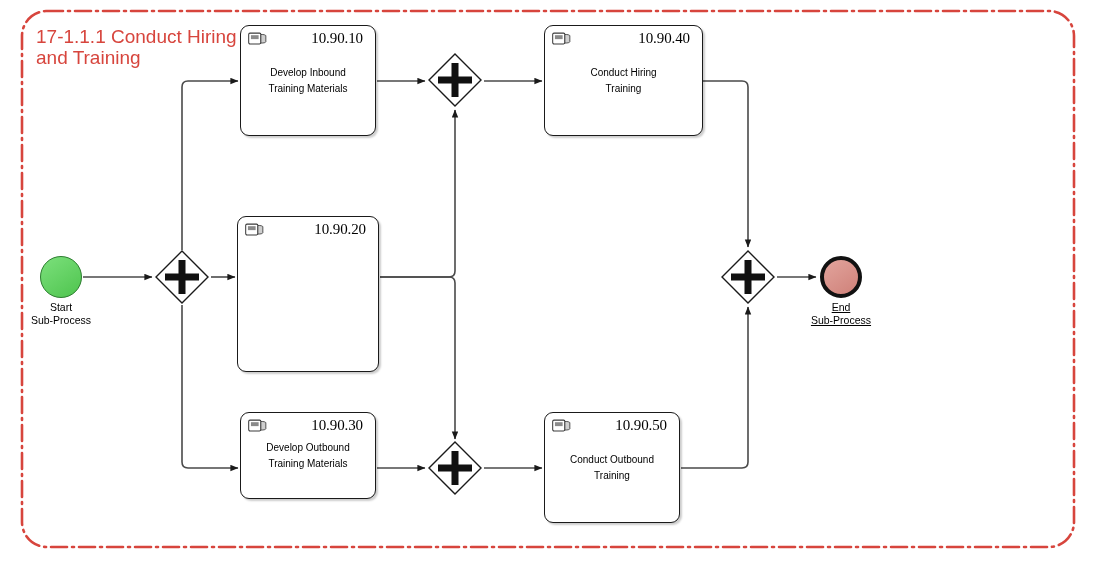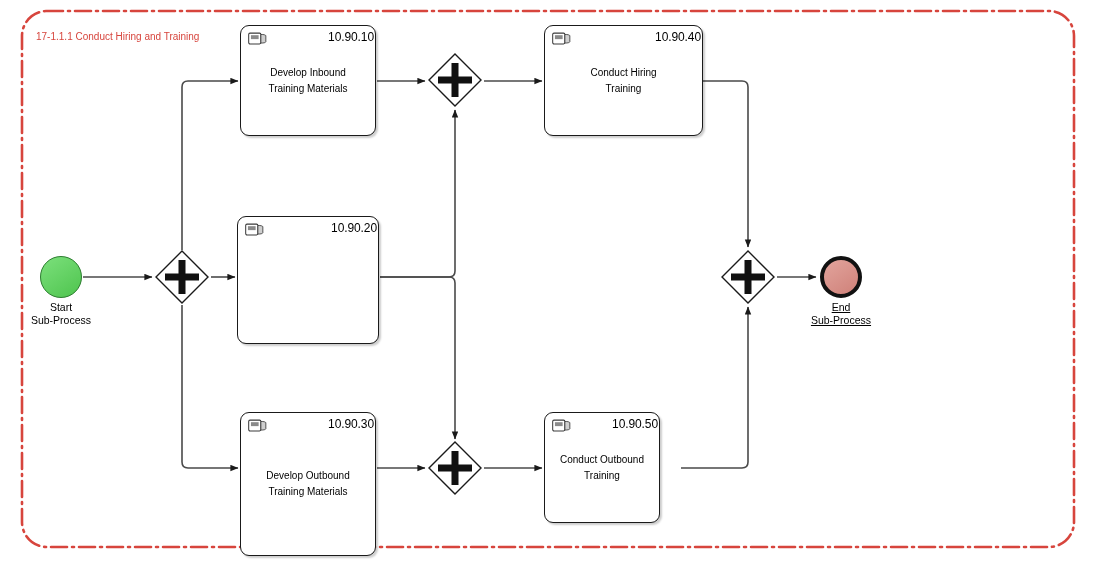--- a/index.html
+++ b/index.html
@@ -27,40 +27,40 @@
     box-sizing: border-box;
     border-radius: 26px;
     pointer-events: none;
   }
   .pool-title {
     position: absolute;
     left: 36px;
     top: 26px;
     width: 210px;
     color: #d7453d;
-    font-size: 10px;
+    font-size: 19px;
     line-height: 21px;
     font-family: "Liberation Sans", sans-serif;
   }
   
   .task {
     position: absolute;
     box-sizing: border-box;
     border: 1.2px solid #1a1a1a;
     border-radius: 9px;
     background: #ffffff;
     box-shadow: 2px 2px 2px rgba(0,0,0,0.20);
   }
   .task-id {
     position: absolute;
-    right: 1px;
+    right: 12px;
     top: 4px;
-    font-size: 12px;
+    font-size: 15px;
     color: #000000;
-    font-family: Liberation Sans, sans-serif;
+    font-family: Liberation Serif, serif;
     letter-spacing: -0.1px;
   }
   .task-label {
     position: absolute;
     left: 6px;
     right: 6px;
     top: 50%;
     transform: translateY(-50%);
     text-align: center;
     font-size: 10px;
@@ -215,31 +215,31 @@
       <rect x="0.6" y="1.2" width="13" height="11.5" rx="1.4" fill="#ffffff" stroke="#3a3a3a" stroke-width="1.1"></rect>
       <rect x="3" y="3.4" width="8.2" height="4.2" fill="#8a8a8a"></rect>
       <path d="M13.6,4.2 L18.4,4.2 M13.6,6.6 L18.4,6.6 M13.6,9.0 L18.4,9.0" stroke="#3a3a3a" stroke-width="1.1"></path>
       <path d="M13.6,2.6 C16.6,2.6 18.6,3.0 18.9,4.0 L18.9,10.4 C18.6,11.4 16.6,11.8 13.6,11.8 z" fill="#cfcfcf" stroke="#3a3a3a" stroke-width="0.9"></path>
     </svg>
     <div class="task-id">10.90.10</div>
     <div class="task-label">Develop Inbound
 Training Materials</div>
   </div>
 
-  <div class="task" style="left:237px; top:216px; width:142px; height:128px;padding-left:43px;">
+  <div class="task" style="left:237px; top:216px; width:142px; height:156px;padding-left:43px;">
     <svg class="task-icon" viewBox="0 0 20 16">
       <rect x="0.6" y="1.2" width="13" height="11.5" rx="1.4" fill="#ffffff" stroke="#3a3a3a" stroke-width="1.1"></rect>
       <rect x="3" y="3.4" width="8.2" height="4.2" fill="#8a8a8a"></rect>
       <path d="M13.6,4.2 L18.4,4.2 M13.6,6.6 L18.4,6.6 M13.6,9.0 L18.4,9.0" stroke="#3a3a3a" stroke-width="1.1"></path>
       <path d="M13.6,2.6 C16.6,2.6 18.6,3.0 18.9,4.0 L18.9,10.4 C18.6,11.4 16.6,11.8 13.6,11.8 z" fill="#cfcfcf" stroke="#3a3a3a" stroke-width="0.9"></path>
     </svg>
     <div class="task-id">10.90.20</div>
   </div>
 
-  <div class="task" style="left:240px; top:412px; width:136px; height:144px;">
+  <div class="task" style="left:240px; top:412px; width:136px; height:87px;">
     <svg class="task-icon" viewBox="0 0 20 16">
       <rect x="0.6" y="1.2" width="13" height="11.5" rx="1.4" fill="#ffffff" stroke="#3a3a3a" stroke-width="1.1"></rect>
       <rect x="3" y="3.4" width="8.2" height="4.2" fill="#8a8a8a"></rect>
       <path d="M13.6,4.2 L18.4,4.2 M13.6,6.6 L18.4,6.6 M13.6,9.0 L18.4,9.0" stroke="#3a3a3a" stroke-width="1.1"></path>
       <path d="M13.6,2.6 C16.6,2.6 18.6,3.0 18.9,4.0 L18.9,10.4 C18.6,11.4 16.6,11.8 13.6,11.8 z" fill="#cfcfcf" stroke="#3a3a3a" stroke-width="0.9"></path>
     </svg>
     <div class="task-id">10.90.30</div>
     <div class="task-label">Develop Outbound
 Training Materials</div>
   </div>
@@ -249,21 +249,21 @@
       <rect x="0.6" y="1.2" width="13" height="11.5" rx="1.4" fill="#ffffff" stroke="#3a3a3a" stroke-width="1.1"></rect>
       <rect x="3" y="3.4" width="8.2" height="4.2" fill="#8a8a8a"></rect>
       <path d="M13.6,4.2 L18.4,4.2 M13.6,6.6 L18.4,6.6 M13.6,9.0 L18.4,9.0" stroke="#3a3a3a" stroke-width="1.1"></path>
       <path d="M13.6,2.6 C16.6,2.6 18.6,3.0 18.9,4.0 L18.9,10.4 C18.6,11.4 16.6,11.8 13.6,11.8 z" fill="#cfcfcf" stroke="#3a3a3a" stroke-width="0.9"></path>
     </svg>
     <div class="task-id">10.90.40</div>
     <div class="task-label">Conduct  Hiring
 Training</div>
   </div>
 
-  <div class="task" style="left:544px; top:412px; width:116px; height:111px;">
+  <div class="task" style="left:544px; top:412px; width:136px; height:111px;">
     <svg class="task-icon" viewBox="0 0 20 16">
       <rect x="0.6" y="1.2" width="13" height="11.5" rx="1.4" fill="#ffffff" stroke="#3a3a3a" stroke-width="1.1"></rect>
       <rect x="3" y="3.4" width="8.2" height="4.2" fill="#8a8a8a"></rect>
       <path d="M13.6,4.2 L18.4,4.2 M13.6,6.6 L18.4,6.6 M13.6,9.0 L18.4,9.0" stroke="#3a3a3a" stroke-width="1.1"></path>
       <path d="M13.6,2.6 C16.6,2.6 18.6,3.0 18.9,4.0 L18.9,10.4 C18.6,11.4 16.6,11.8 13.6,11.8 z" fill="#cfcfcf" stroke="#3a3a3a" stroke-width="0.9"></path>
     </svg>
     <div class="task-id">10.90.50</div>
     <div class="task-label">Conduct  Outbound
 Training</div>
   </div>

